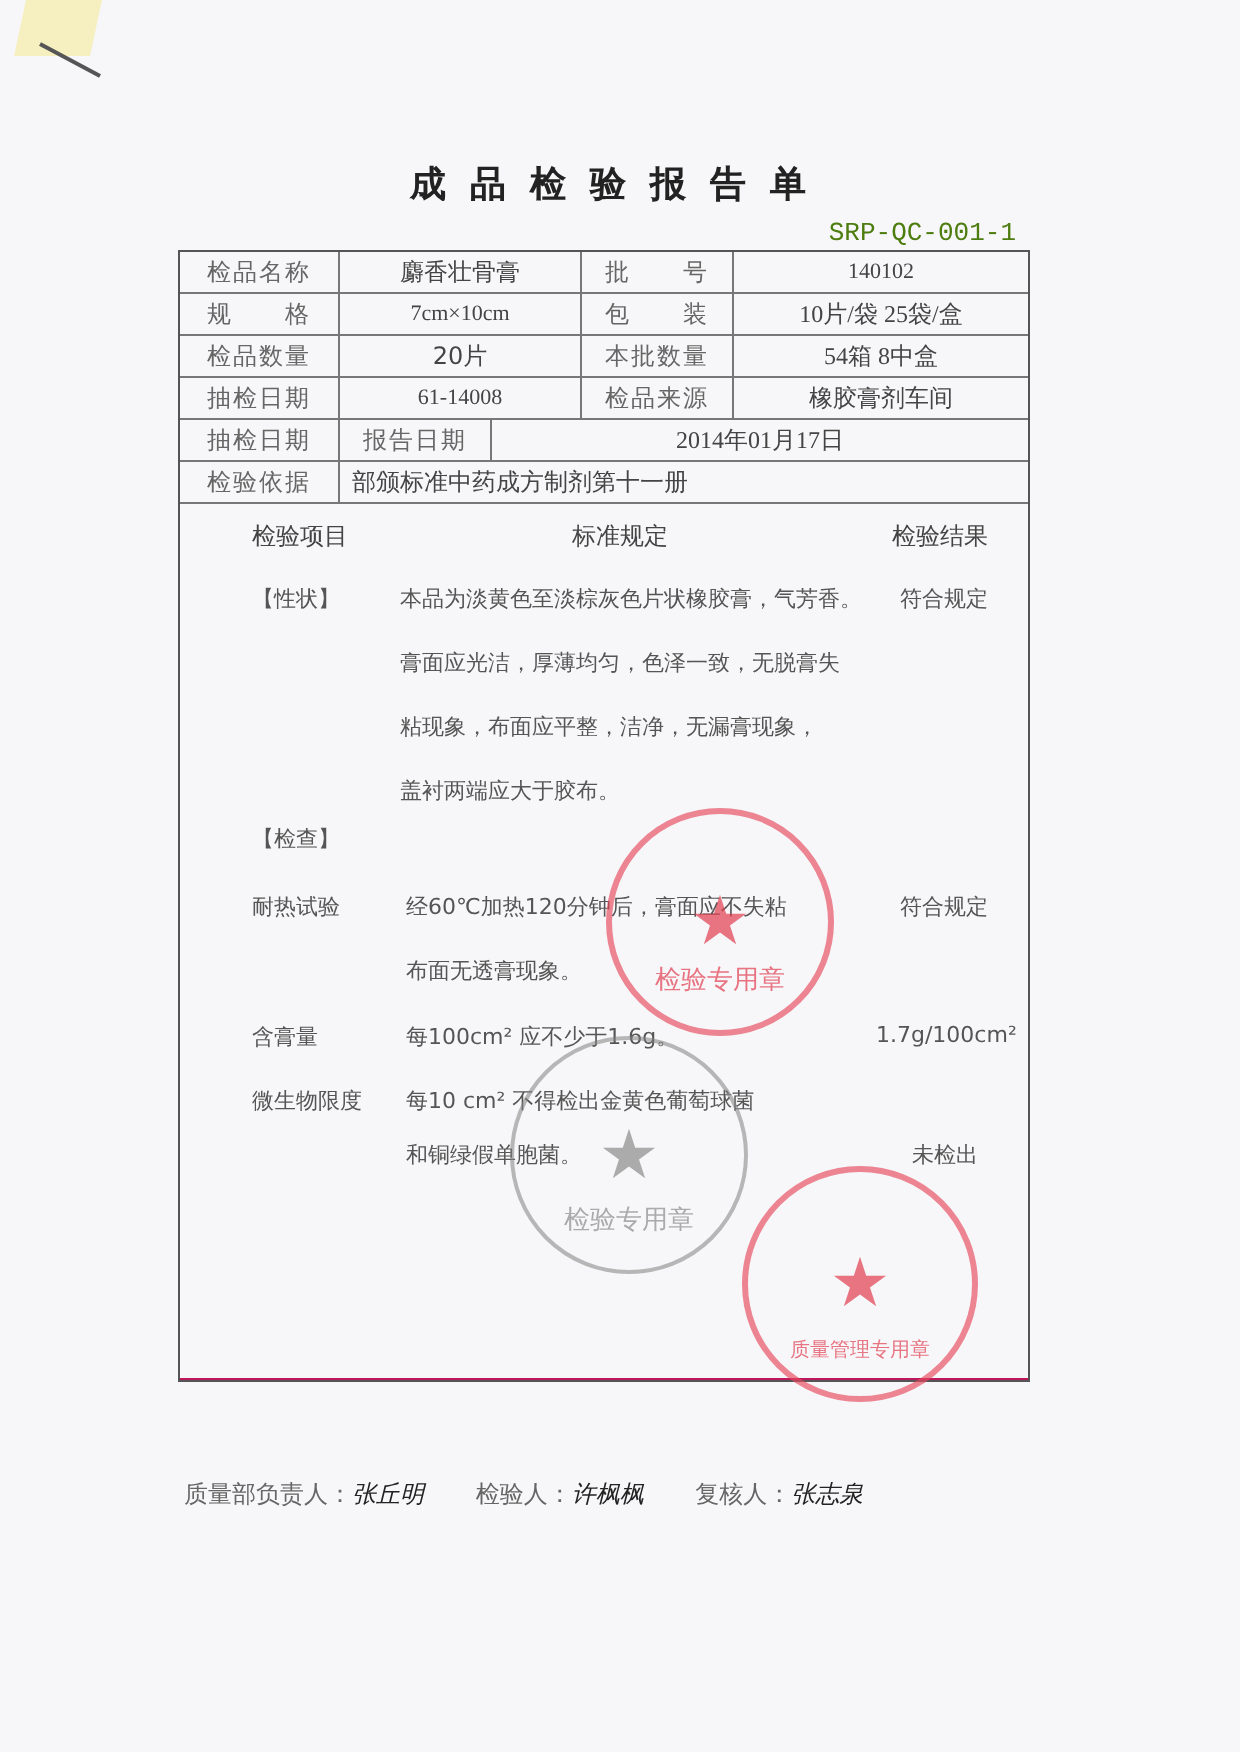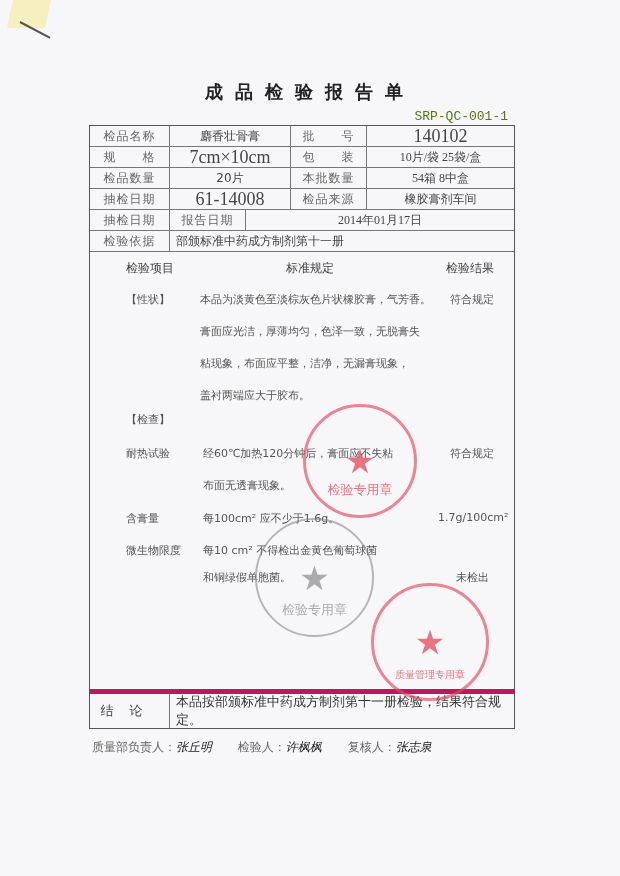--- a/index.html
+++ b/index.html
@@ -8,22 +8,22 @@
   .tape { position:absolute; left:10px; top:0; width:38px; height:28px; background:#f6f0c0; transform:skewX(-12deg); }
   .staple { position:absolute; left:20px; top:21px; width:34px; height:2px; background:#555; transform:rotate(28deg); transform-origin:left; }
   .title { position:absolute; top:80px; left:0; width:620px; text-align:center; font-size:18px; font-weight:bold; letter-spacing:12px; color:#222; }
   .code { position:absolute; top:109px; right:112px; font-family:Liberation Mono, monospace; font-size:13px; color:#4d7c0f; }
   .table { position:absolute; left:89px; top:125px; width:424px; border:1.5px solid #555; }
   .row { display:flex; height:20px; border-bottom:1px solid #777; font-size:12px; }
   .cell { border-right:1px solid #777; display:flex; align-items:center; justify-content:center; color:#444; }
   .cell:last-child { border-right:none; }
   .c1 { width:79px; } .c2 { width:120px; } .c3 { width:75px; } .c4 { flex:1;font-family:Liberation Serif, serif; }
   .lbl { color:#666; letter-spacing:1px; }
-  .serif { font-family:"Liberation Serif", serif; font-size:18px; }
-  .body-area { position:relative; height:437px; border-bottom:5px solid #be185d; font-size:11px; color:#555;text-decoration:underline; }
+  .serif { font-family:"Liberation Serif", serif; font-size:11px; }
+  .body-area { position:relative; height:437px; border-bottom:1px solid #be185d; font-size:11px; color:#555;text-decoration:underline; }
   .hdr { position:absolute; top:8px; font-size:12px; color:#444; }
   .t { position:absolute; white-space:nowrap; }
   .concl { display:flex; height:34px; font-size:13px; }
   .concl .a { width:79px; border-right:1px solid #777; display:flex; align-items:center; justify-content:center; letter-spacing:16px; color:#444; }
   .concl .b { flex:1; display:flex; align-items:center; padding-left:6px; color:#333; }
   .sigs { position:absolute; top:739px; left:92px; font-size:12px; color:#666; }
   .sig { font-family:"DejaVu Serif", serif; color:#222; font-style:italic; }
   .stamp { position:absolute; border-radius:50%; display:flex; align-items:center; justify-content:center; }
   .red { border:3px solid rgba(230,70,90,0.65); color:rgba(225,60,80,0.7); }
   .gray { border:2px solid rgba(130,130,130,0.55); color:rgba(120,120,120,0.6); }
@@ -96,24 +96,20 @@
     <div class="t" style="left:36px;top:259px">含膏量</div>
     <div class="t" style="left:113px;top:259px">每100cm² 应不少于1.6g。</div>
     <div class="t" style="left:348px;top:259px">1.7g/100cm²</div>
 
     <div class="t" style="left:36px;top:291px">微生物限度</div>
     <div class="t" style="left:113px;top:291px">每10 cm² 不得检出金黄色葡萄球菌</div>
     <div class="t" style="left:113px;top:318px">和铜绿假单胞菌。</div>
     <div class="t" style="left:366px;top:318px">未检出</div>
   </div>
 
-  <div class="concl">
-    <div class="a">结论</div>
-    <div class="b">本品按部颁标准中药成方制剂第十一册检验，结果符合规定。</div>
-  </div>
 </div>
 
 <div class="stamp red" style="left:303px;top:404px;width:108px;height:108px;">
   <span class="star">★</span>
   <span class="stamp-txt">检验专用章</span>
 </div>
 <div class="stamp gray" style="left:255px;top:518px;width:115px;height:115px;">
   <span class="star">★</span>
   <span class="stamp-txt">检验专用章</span>
 </div>

